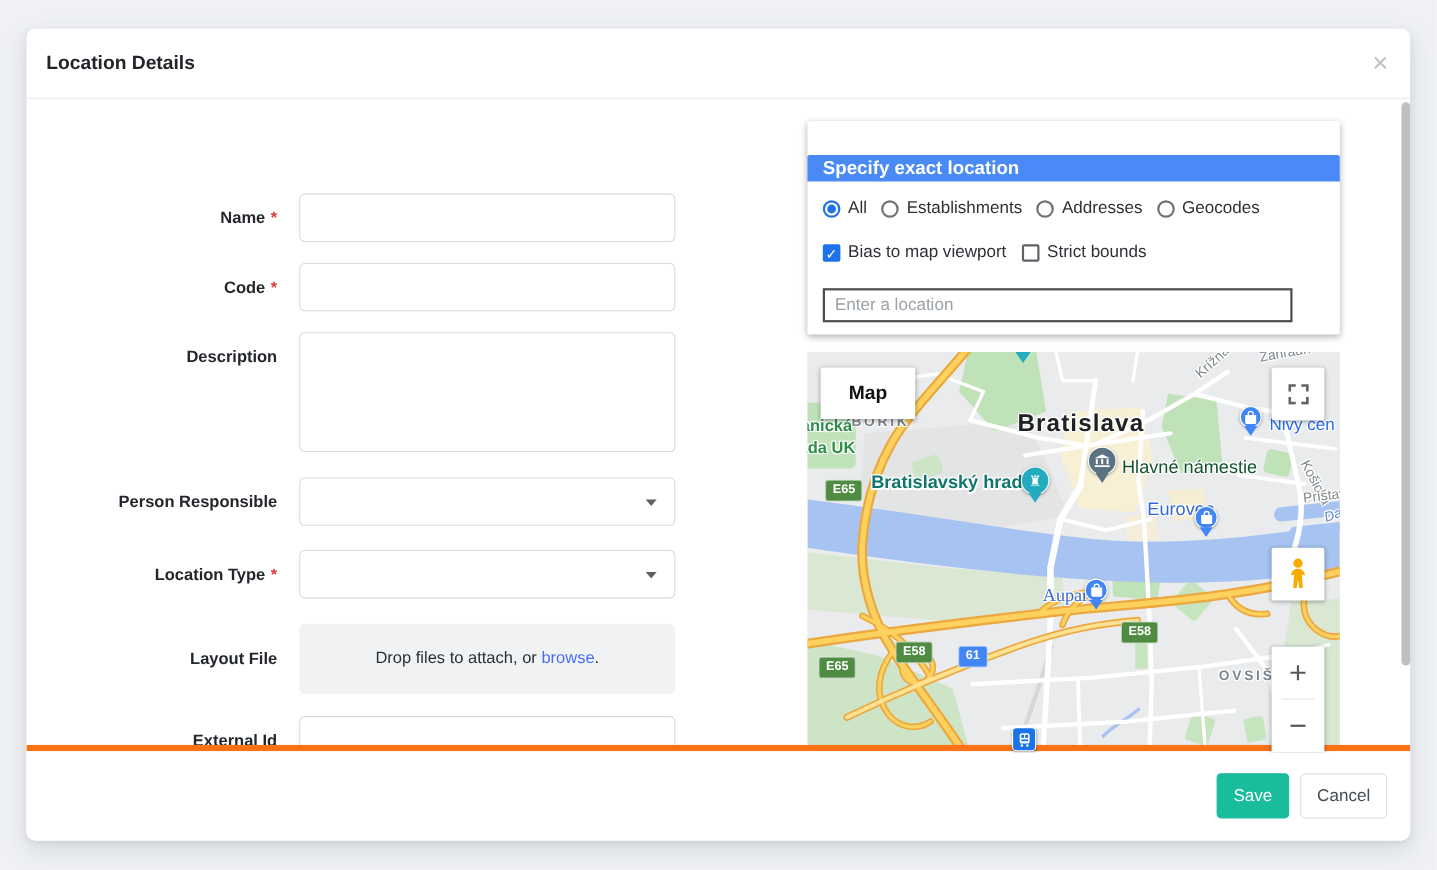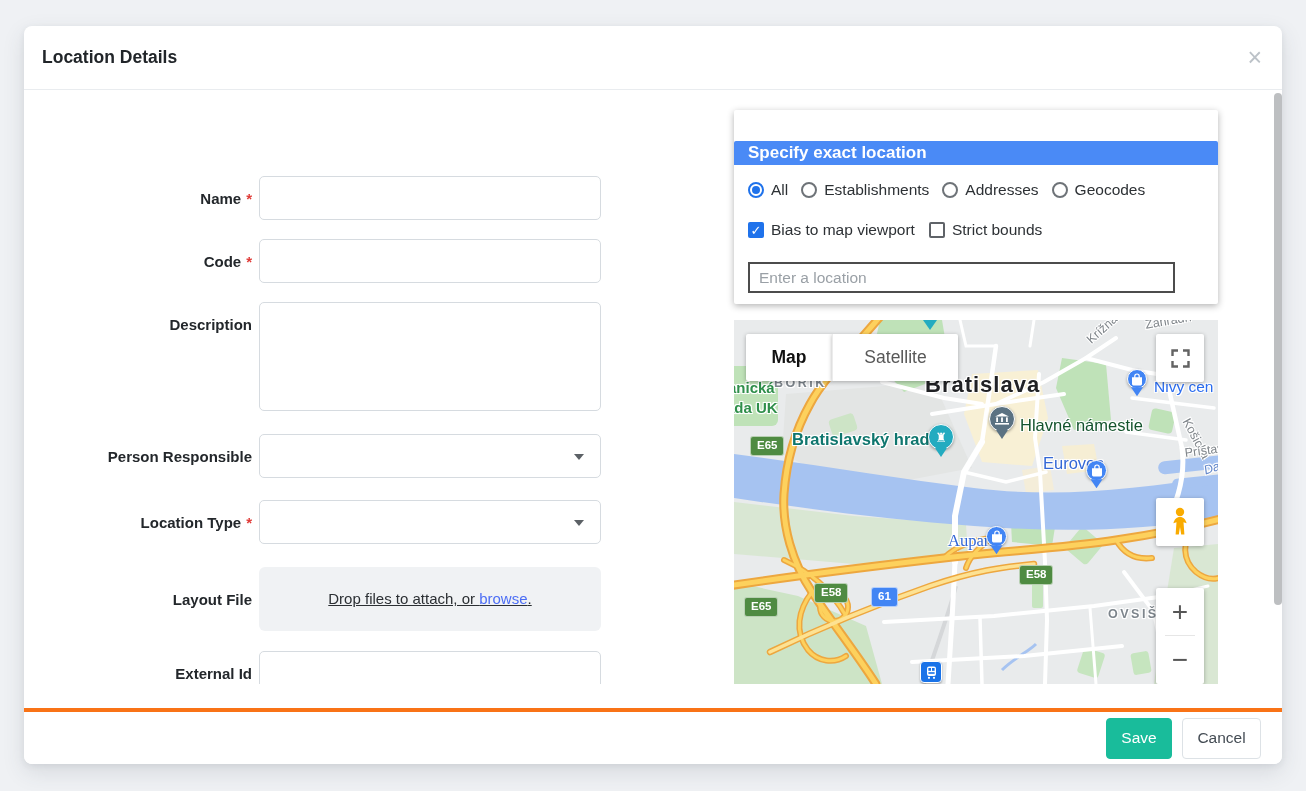--- a/index.html
+++ b/index.html
@@ -14,21 +14,21 @@
   .close{margin-left:auto;font-size:25px;color:#bcc2c8;cursor:pointer;line-height:1;font-weight:normal;}
   
   .modal-body{position:absolute;top:64px;left:0;right:0;height:594px;overflow:hidden;}
   .scroll-thumb{position:absolute;right:0;top:3px;width:8px;height:512px;background:#bdbfc1;border-radius:4px;z-index:9;}
   
   .frow{position:absolute;left:0;width:700px;}
   .flabel{position:absolute;left:0;top:0;width:228px;height:44px;display:flex;align-items:center;
     justify-content:flex-end;font-size:15px;font-weight:bold;color:#23272b;}
   .req{margin-left:5px;color:#e03c39;font-weight:bold;}
   .req:empty{display:none;}
-  .fctrl{position:absolute;left:235px;top:0;width:342px;box-sizing:border-box;text-decoration:underline;}
+  .fctrl{position:absolute;left:248px;top:0;width:342px;box-sizing:border-box;}
   .fselect{height:44px;background:#fff;border:1px solid #d6dbe0;border-radius:5px;position:relative;cursor:pointer;}
   .caret{position:absolute;right:16px;top:50%;margin-top:-2px;width:0;height:0;
     border-left:5px solid transparent;border-right:5px solid transparent;border-top:6px solid #5c6166;}
   .finput{height:44px;width:342px;background:#fff;border:1px solid #d6dbe0;border-radius:5px;
     font-size:15px;padding:0 12px;box-sizing:border-box;outline:none;color:#212529;}
   .ftextarea{height:109px;width:342px;background:#fff;border:1px solid #d6dbe0;border-radius:5px;
     font-size:15px;padding:10px 12px;box-sizing:border-box;outline:none;resize:none;color:#212529;
     font-family:"Liberation Sans",sans-serif;}
   .dropzone{height:64px;width:342px;background:#f0f2f4;border-radius:6px;text-align:center;
     line-height:64px;font-size:15px;color:#2b2f33;cursor:pointer;}
@@ -89,21 +89,21 @@
   #btn-fullscreen{left:422px;top:14px;width:48px;height:48px;border-radius:2px;}
   #pegman{left:422px;top:178px;width:48px;height:48px;border-radius:2px;}
   .zoom-ctl{position:absolute;left:422px;top:268px;width:48px;height:96px;background:#fff;
     border-radius:2px;box-shadow:0 1px 4px rgba(0,0,0,.3);display:flex;flex-direction:column;
     align-items:center;z-index:4;}
   .zoom-btn{width:48px;height:47px;border:none;background:transparent;font-size:28px;color:#565656;
     cursor:pointer;display:flex;align-items:center;justify-content:center;
     font-family:"Liberation Sans",sans-serif;}
   .zdiv{width:30px;height:1px;background:#e6e6e6;}
   
-  .modal-footer{position:absolute;left:0;right:0;bottom:0;height:56px;border-top:4px solid #f97316;
+  .modal-footer{position:absolute;left:0;right:0;bottom:0;height:87px;border-top:6px solid #f97316;
     background:#fff;border-radius:0 0 8px 8px;display:flex;align-items:center;
     justify-content:flex-end;gap:10px;padding-right:21px;box-sizing:border-box;}
   .btn{height:41px;border-radius:4px;font-size:15.5px;cursor:pointer;
     font-family:"Liberation Sans",sans-serif;}
   .btn-save{width:66px;background:#19bc9b;color:#fff;border:1px solid #19bc9b;}
   .btn-cancel{width:79px;background:#fff;color:#444c54;border:1px solid #dde2e6;}
 </style>
 </head>
 <body>
 
@@ -362,21 +362,20 @@
                 <rect x="3.4" y="2" width="2.6" height="2.8" fill="#1a73e8"></rect>
                 <rect x="7" y="2" width="2.6" height="2.8" fill="#1a73e8"></rect>
                 <rect x="3.4" y="6.2" width="6.2" height="1.6" fill="#1a73e8"></rect>
                 <circle cx="4" cy="11.8" r="1.1" fill="#fff"></circle>
                 <circle cx="9" cy="11.8" r="1.1" fill="#fff"></circle>
               </svg>
             </div>
           </div>
 
         <button class="map-btn" id="btn-map">Map</button>
-        <button class="map-btn" id="btn-satellite">Satellite</button>
         <div class="map-btn" id="btn-fullscreen">
           <svg width="19" height="19" viewBox="0 0 19 19" fill="none" stroke="#636363" stroke-width="2.4">
             <path d="M7 1.5H1.5V7 M12 1.5h5.5V7 M17.5 12v5.5H12 M7 17.5H1.5V12"></path>
           </svg>
         </div>
         <div class="map-btn" id="pegman">
           <svg width="22" height="30" viewBox="0 0 22 30">
             <circle cx="11" cy="5" r="4.2" fill="#f9ab00"></circle>
             <path fill="#f9ab00" d="M11 10c-3.6 0-5.6 2.4-6.6 6.2l3.1-.9-.9 12.2h3.2L11 20l1.2 7.5h3.2l-.9-12.2 3.1.9C16.6 12.4 14.6 10 11 10z"></path>
           </svg>

